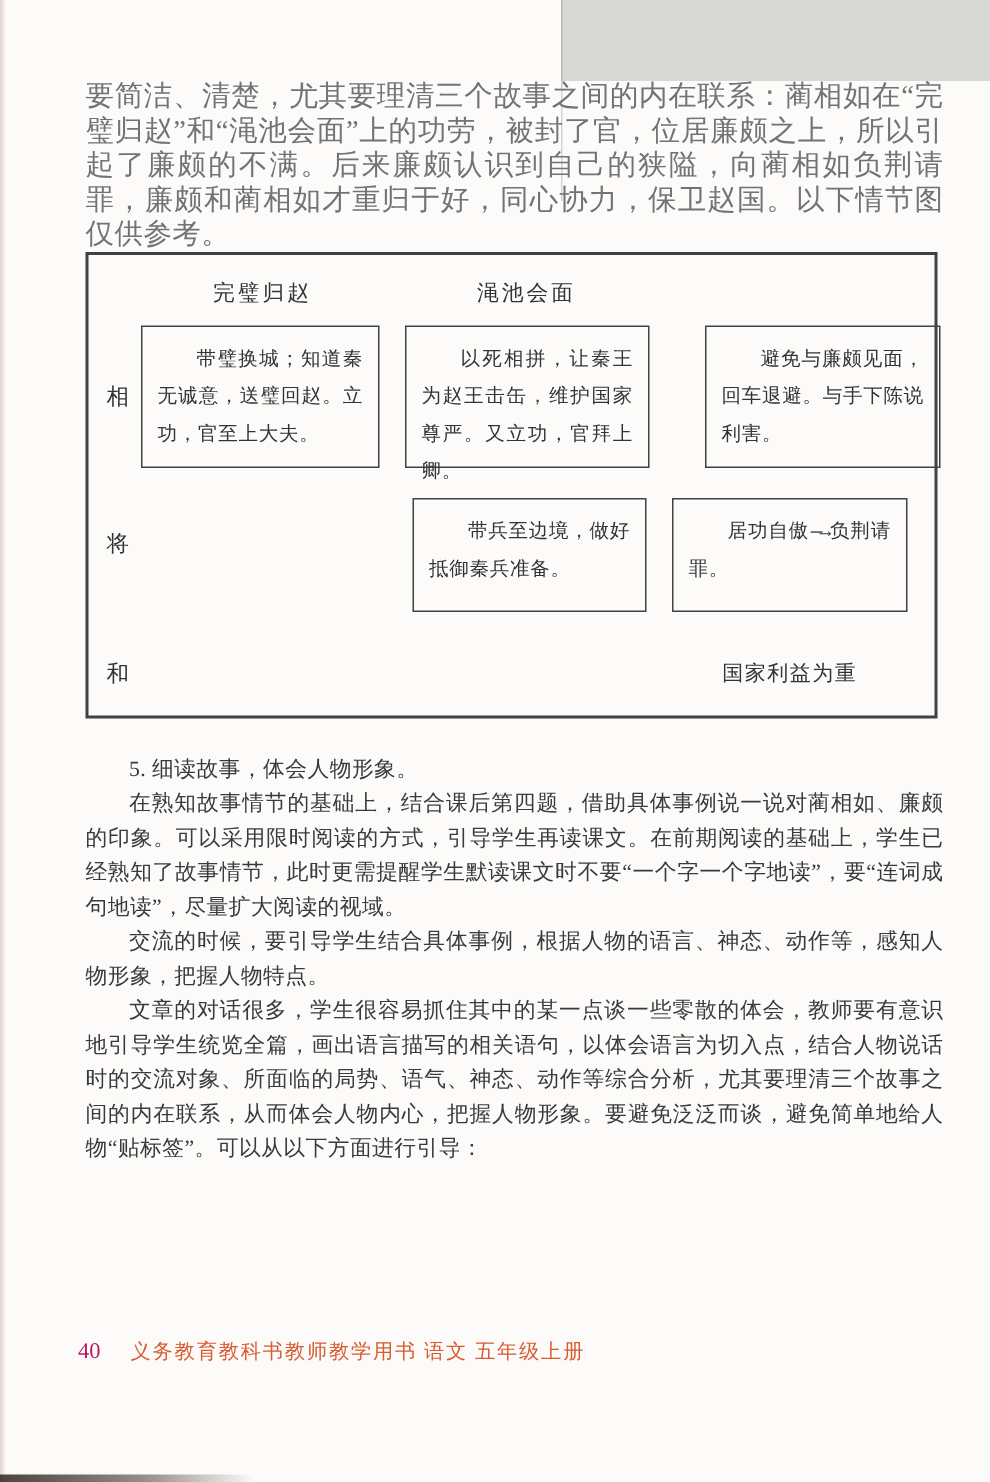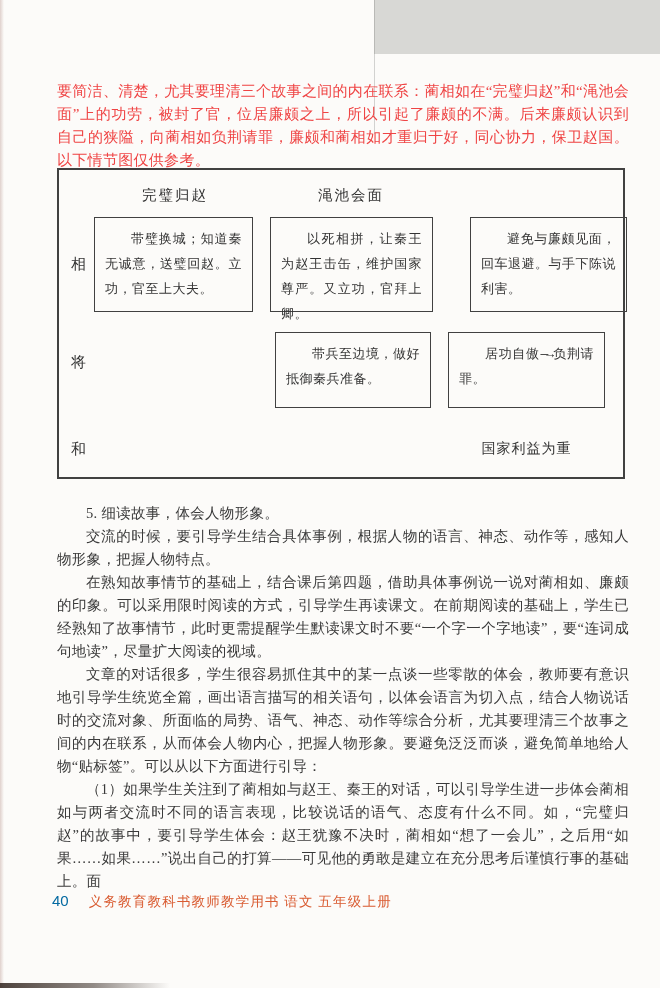--- a/index.html
+++ b/index.html
@@ -33,26 +33,25 @@
   .scan-bottom-mark {
     position: absolute; left: 0; top: 983px; width: 170px; height: 5px;
     background: linear-gradient(to right, rgba(58,46,40,0.9) 0%, rgba(58,46,40,0.55) 55%, rgba(58,46,40,0) 100%);
   }
 
   
   .para {
     position: absolute;
     left: 57px;
     width: 572px;
-    font-size: 15px;
+    font-size: 19px;
     line-height: 23px;
     letter-spacing: 0.3px;
     text-align: justify;
-    color: #ef4444;
-    margin-top: 27px;
+    color: #737373;
   }
   .para.p1 { top: 53px; }
 
   
   .diagram {
     position: absolute;
     left: 57px; top: 168px;
     width: 568px; height: 311px;
     border: 2px solid #414141;
     background: transparent;
@@ -107,22 +106,22 @@
     font-size: 14.5px; line-height: 23px; letter-spacing: 0.3px;
     text-align: justify; text-indent: 2em; color: #3a3a3a;
   }
 
   
   .footer {
     position: absolute; left: 52px; top: 892px;
     display: flex; align-items: baseline;
   }
   .page-number {
-    font-family: Liberation Sans, sans-serif;
-    font-size: 15px; color: #0369a1;
+    font-family: Liberation Serif, serif;
+    font-size: 15px; color: #be185d;
   }
   .book-title {
     margin-left: 20px;
     font-size: 13.5px; letter-spacing: 1.2px;
     color: #d95b31;
   }
 </style>
 </head>
 <body>
 
@@ -158,24 +157,23 @@
     </div>
     <div class="cell c23">
       <p><span>居功自傲</span><span class="arrow-glyph">—→</span><span>负荆请罪。</span></p>
     </div>
 
     <span class="he-note">国家利益为重</span>
   </div>
 
   <div class="section">
     <p>5. 细读故事，体会人物形象。</p>
+    <p>在熟知故事情节的基础上，结合课后第四题，借助具体事例说一说对蔺相如、廉颇的印象。可以采用限时阅读的方式，引导学生再读课文。在前期阅读的基础上，学生已经熟知了故事情节，此时更需提醒学生默读课文时不要“一个字一个字地读”，要“连词成句地读”，尽量扩大阅读的视域。</p>
     <p>交流的时候，要引导学生结合具体事例，根据人物的语言、神态、动作等，感知人物形象，把握人物特点。</p>
-    <p>在熟知故事情节的基础上，结合课后第四题，借助具体事例说一说对蔺相如、廉颇的印象。可以采用限时阅读的方式，引导学生再读课文。在前期阅读的基础上，学生已经熟知了故事情节，此时更需提醒学生默读课文时不要“一个字一个字地读”，要“连词成句地读”，尽量扩大阅读的视域。</p>
     <p>文章的对话很多，学生很容易抓住其中的某一点谈一些零散的体会，教师要有意识地引导学生统览全篇，画出语言描写的相关语句，以体会语言为切入点，结合人物说话时的交流对象、所面临的局势、语气、神态、动作等综合分析，尤其要理清三个故事之间的内在联系，从而体会人物内心，把握人物形象。要避免泛泛而谈，避免简单地给人物“贴标签”。可以从以下方面进行引导：</p>
-    <p>（1）如果学生关注到了蔺相如与赵王、秦王的对话，可以引导学生进一步体会蔺相如与两者交流时不同的语言表现，比较说话的语气、态度有什么不同。如，“完璧归赵”的故事中，要引导学生体会：赵王犹豫不决时，蔺相如“想了一会儿”，之后用“如果……如果……”说出自己的打算——可见他的勇敢是建立在充分思考后谨慎行事的基础上。面</p>
   </div>
 
   <div class="footer">
     <span class="page-number">40</span>
     <span class="book-title">义务教育教科书教师教学用书 语文 五年级上册</span>
   </div>
 
 </div>
 
 </body></html>

